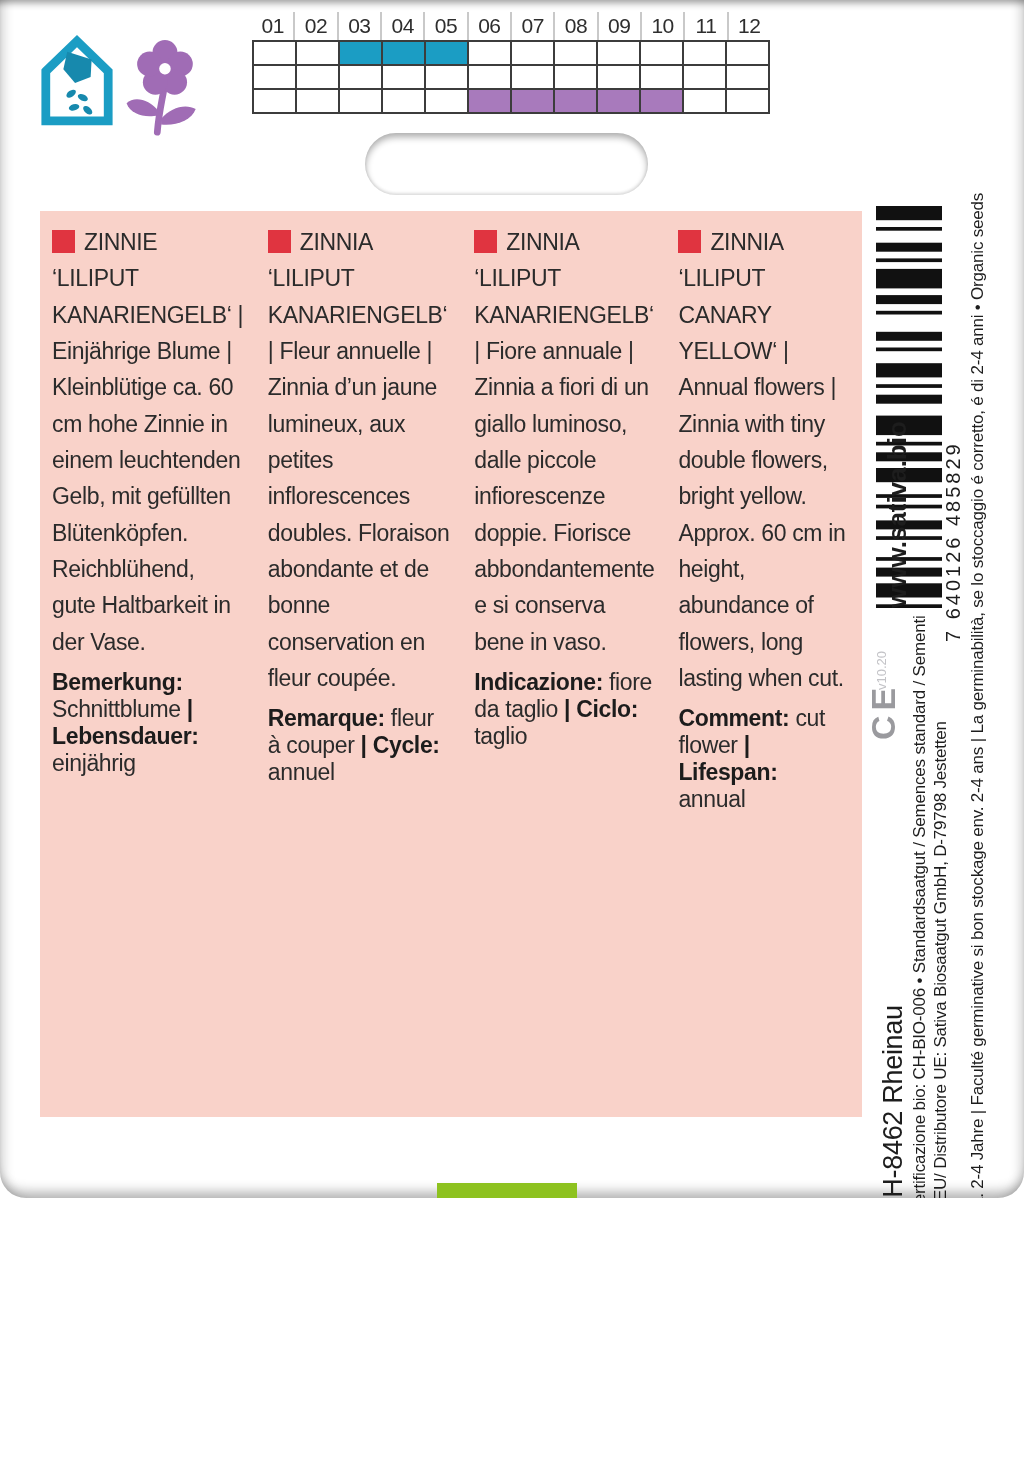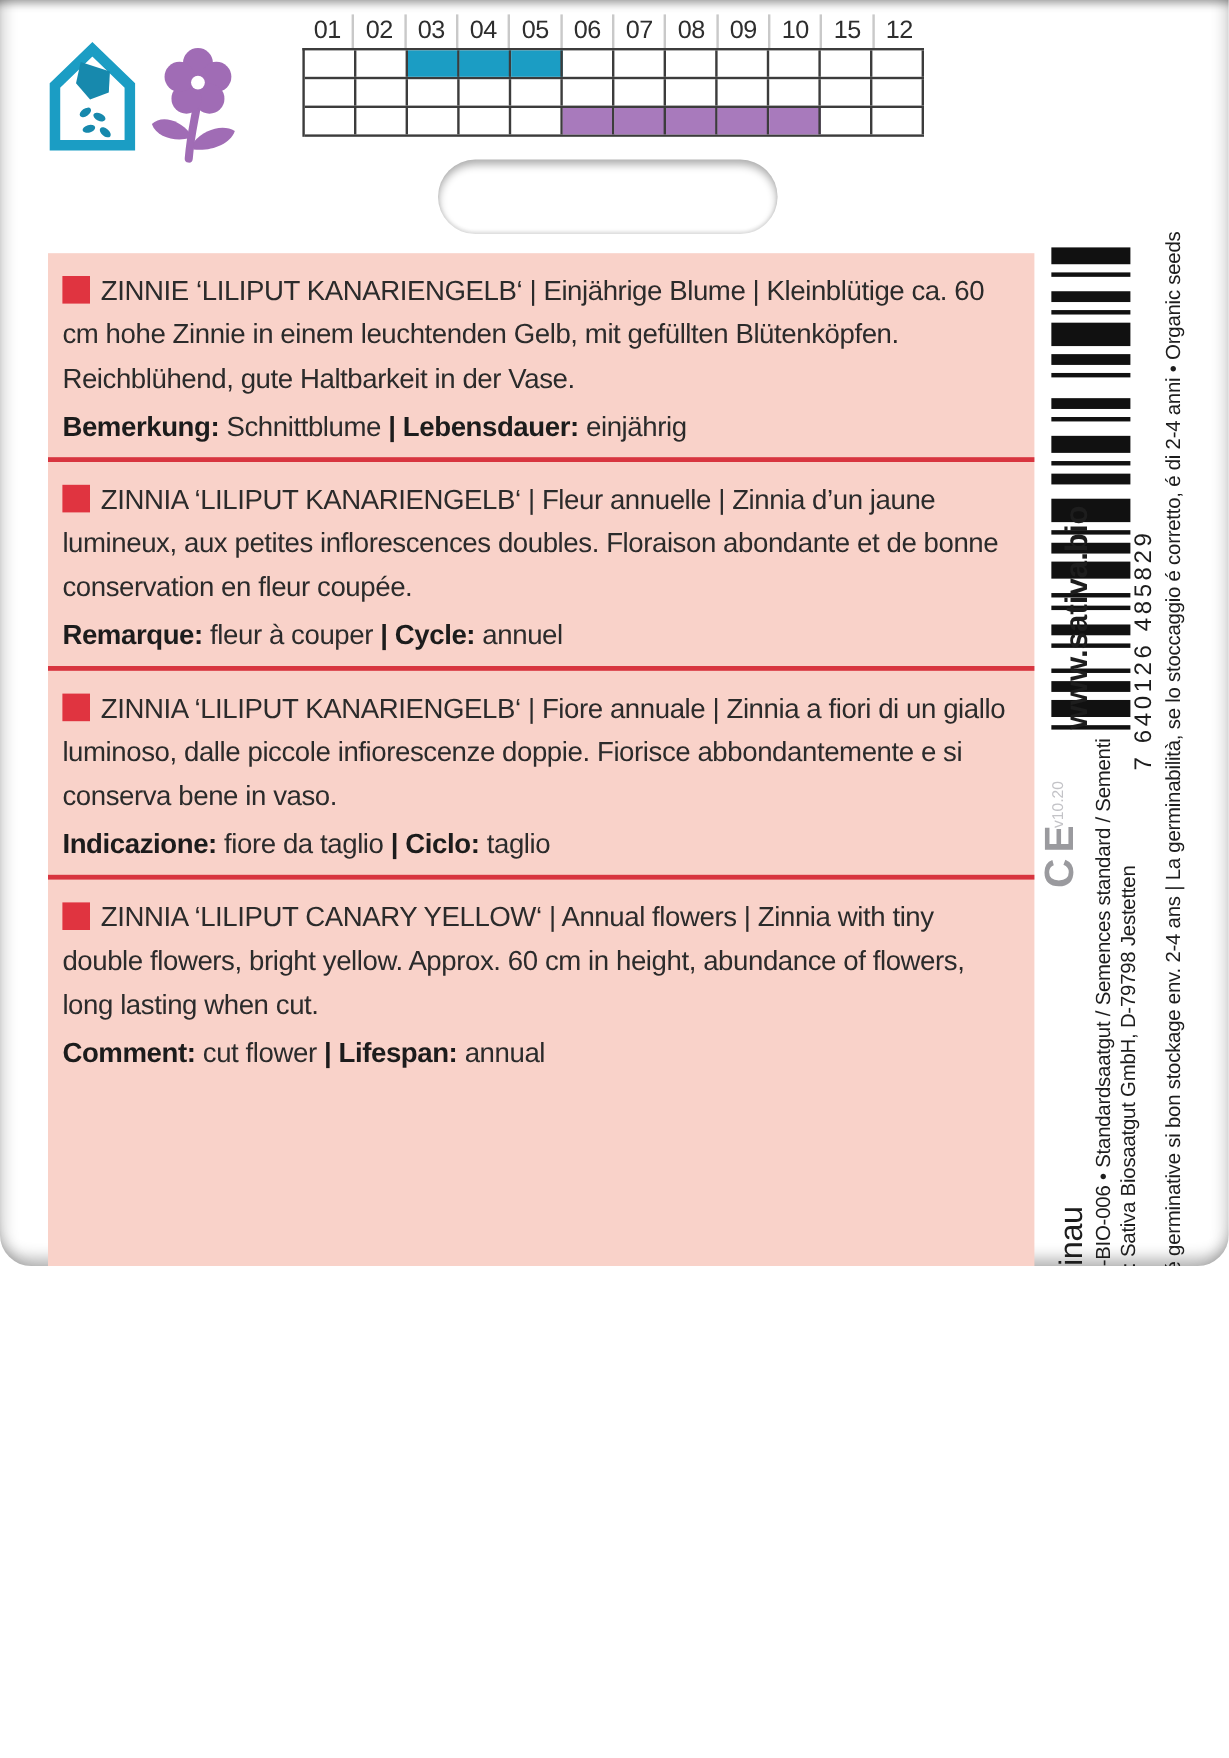--- a/index.html
+++ b/index.html
@@ -1,17 +1,17 @@
 <!DOCTYPE html>
 <html><head>
 <meta charset="utf-8">
 <style>
   html,body { margin:0; padding:0; background:#ffffff; }
   .page {
-    position:relative; width:1024px; height:1055px; background:#ffffff;
+    position:relative; width:1024px; height:1198px; background:#ffffff;
     font-family:"Liberation Sans", sans-serif; color:#262626; overflow:hidden;
     border-radius:0 0 26px 26px;
     box-shadow: inset 0 8px 7px -5px rgba(0,0,0,.38),
                 inset 0 -16px 12px -10px rgba(0,0,0,.30),
                 inset 14px 0 12px -11px rgba(0,0,0,.20),
                 inset -14px 0 12px -11px rgba(0,0,0,.20);
   }
   
   .icon-box { position:absolute; }
   
@@ -26,21 +26,21 @@
   
   .hang-hole {
     position:absolute; left:365px; top:133px; width:283px; height:62px;
     border-radius:31px; background:#ffffff;
     box-shadow: inset 0 4px 7px rgba(0,0,0,.33), inset 0 -2px 3px rgba(0,0,0,.10),
                 0 1px 1px rgba(255,255,255,.8);
   }
   
   .pink-panel {
     position:absolute; left:40px; top:211px; width:822px; height:906px;
-    background:#f9d2c9; display:flex; flex-direction:column;
+    background:#f9d2c9; display:flex; 
   }
   .lang-section { padding:13px 12px 12px 12px; }
   .lead { margin:0; font-size:23px; line-height:1.58; letter-spacing:-0.35px; color:#2b2b2b; }
   .bullet { display:inline-block; width:23px; height:23px; background:#e03440;
             margin-right:9px; vertical-align:-3px; }
   .remark { margin:9px 0 0 0; font-size:23px; letter-spacing:-0.35px; color:#2b2b2b; }
   .remark b { color:#1c1c1c; }
   .red-rule { height:4px; background:#d8353f; flex:none; }
   .pink-fill { flex:1; }
   
@@ -98,21 +98,21 @@
         <div class="cal-month">01</div>
         <div class="cal-month">02</div>
         <div class="cal-month">03</div>
         <div class="cal-month">04</div>
         <div class="cal-month">05</div>
         <div class="cal-month">06</div>
         <div class="cal-month">07</div>
         <div class="cal-month">08</div>
         <div class="cal-month">09</div>
         <div class="cal-month">10</div>
-        <div class="cal-month">15</div>
+        <div class="cal-month">11</div>
         <div class="cal-month">12</div>
       </div>
     <div class="cal-body">
         <div class="cal-row">
           <div class="cal-cell"></div>
           <div class="cal-cell"></div>
           <div class="cal-cell" style="background: rgb(27, 157, 196);"></div>
           <div class="cal-cell" style="background: rgb(27, 157, 196);"></div>
           <div class="cal-cell" style="background: rgb(27, 157, 196);"></div>
           <div class="cal-cell"></div>

